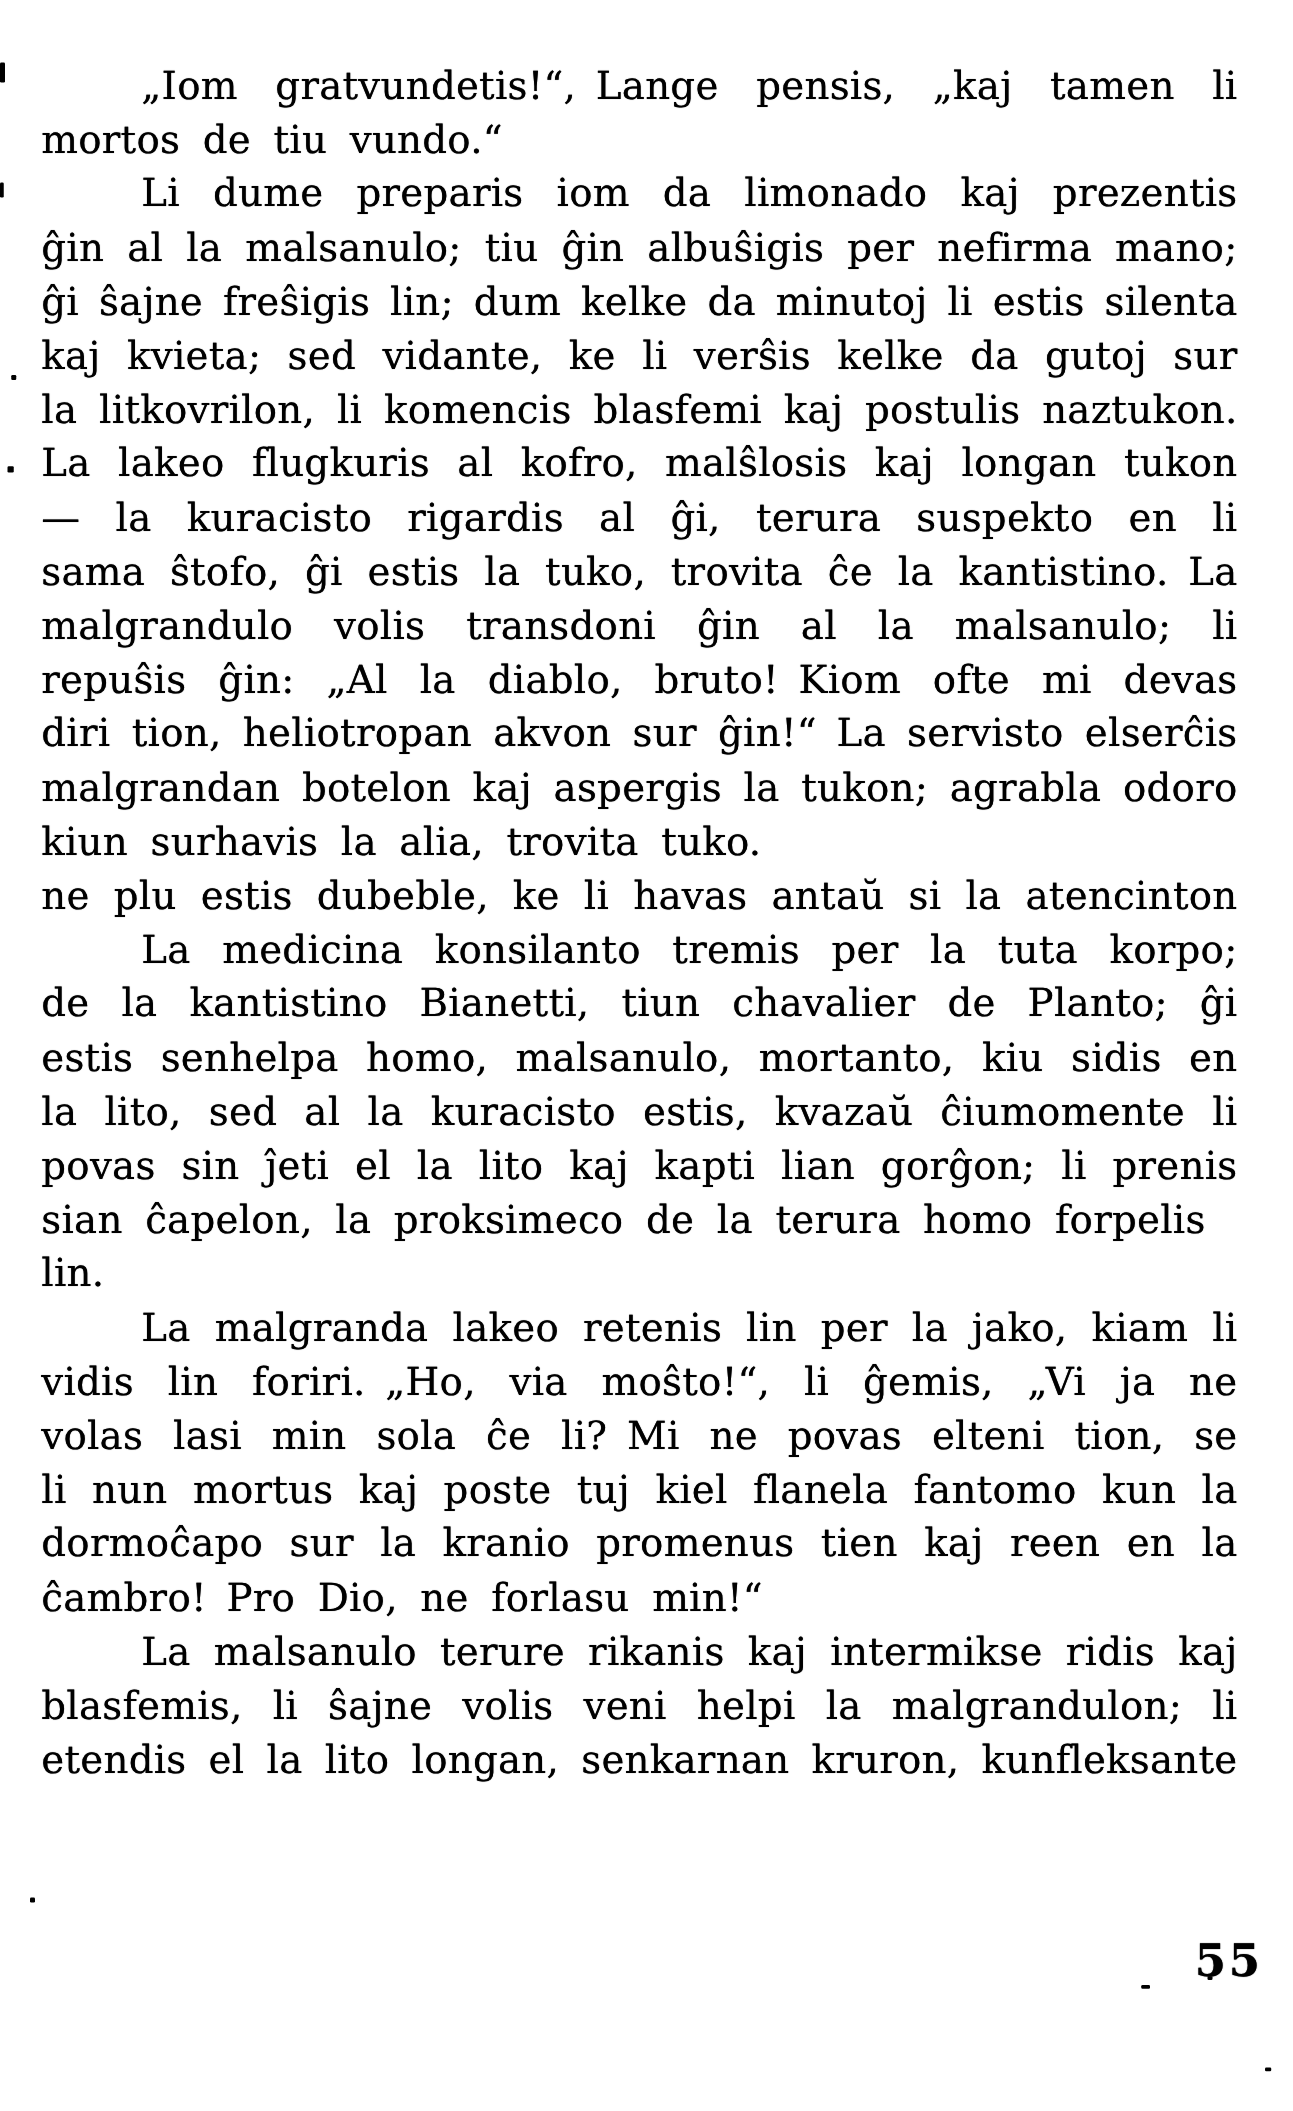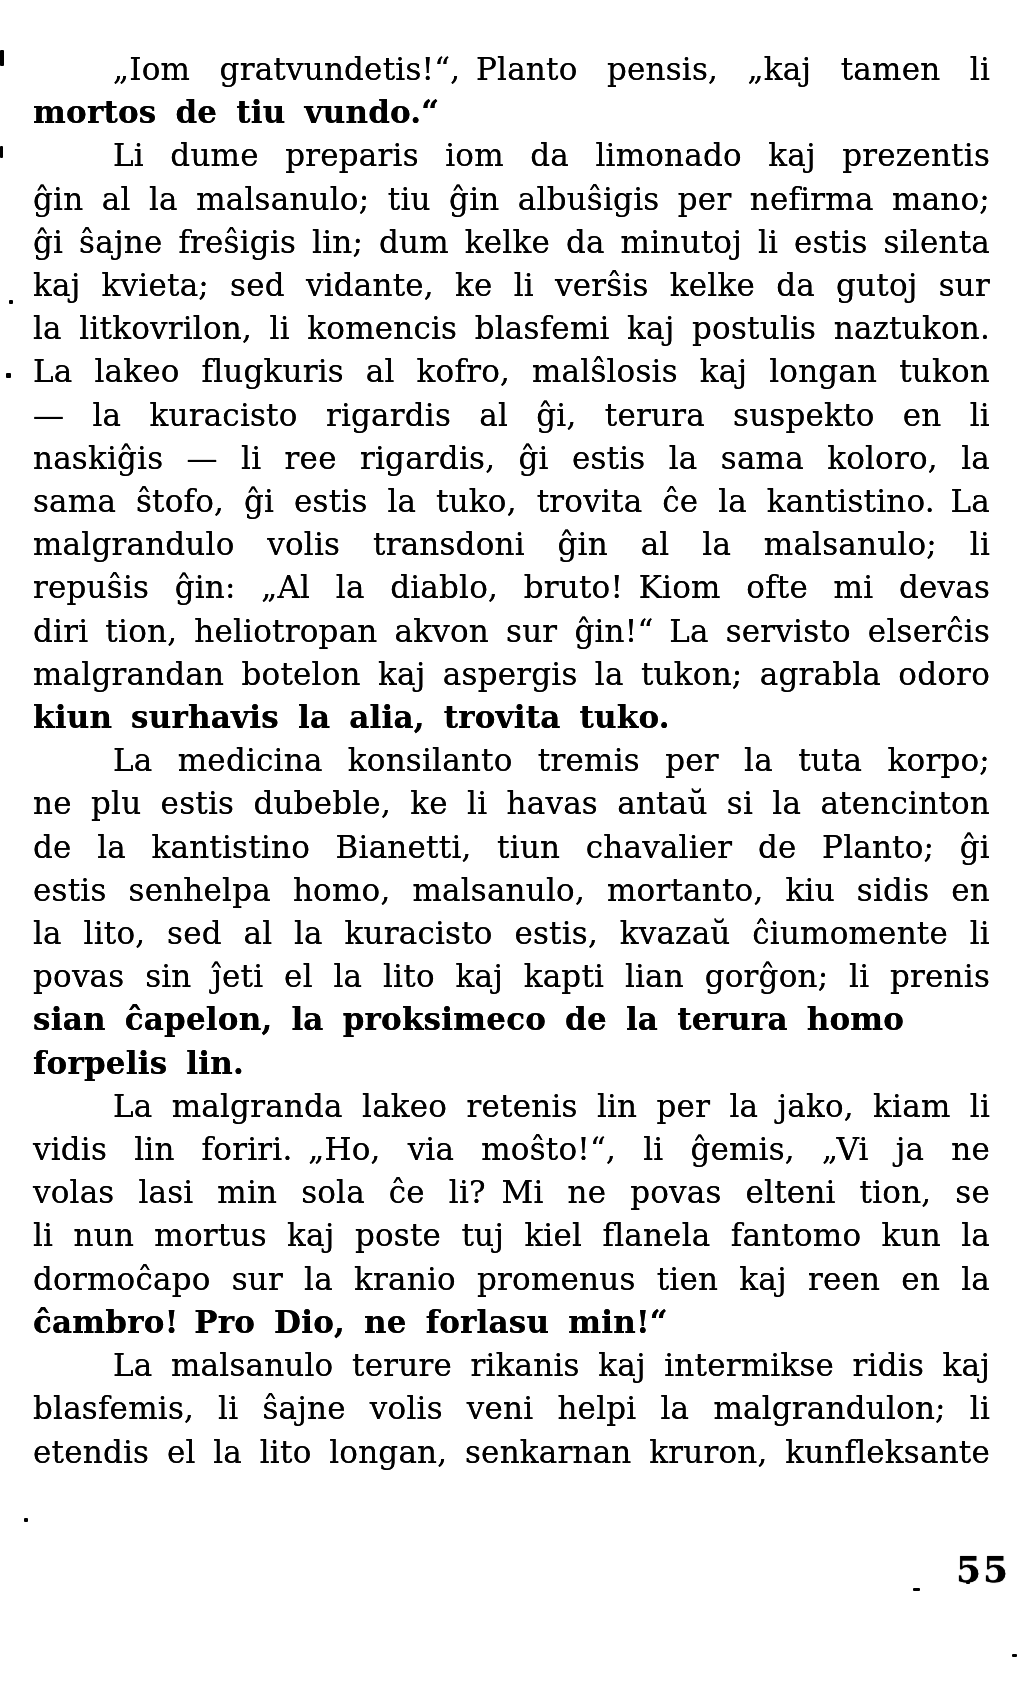--- a/index.html
+++ b/index.html
@@ -35,21 +35,20 @@
     letter-spacing: 0.2px;
     text-shadow: 0 0 0.6px rgba(0,0,0,0.85);
   }
   .line.indent {
     text-indent: 80px;
   }
   .line.para-end {
     text-align: left;
     text-align-last: left;
     word-spacing: 8px;
-    font-weight: bold;
   }
   .page-number {
     position: absolute;
     top: 1548px;
     right: 24px;
     font-size: 36px;
     font-weight: bold;
     letter-spacing: 2px;
     text-shadow: 0 0 0.8px rgba(0,0,0,0.9);
   }
@@ -66,38 +65,37 @@
   .a6 { left: 913px;  top: 1588px; width: 7px; height: 3px;  }
   .a7 { left: 966px;  top: 1581px; width: 4px; height: 3px;  }
   .a8 { left: 1012px; top: 1654px; width: 5px; height: 3px;  }
 </style>
 </head>
 <body>
 
 <div class="sheet">
 
   <div class="text-block" id="text-block">
-      <div class="line indent">„Iom gratvundetis!“, Planto pensis, „kaj tamen li</div>
+      <div class="line indent">„Iom gratvundetis!“, Lange pensis, „kaj tamen li</div>
       <div class="line para-end">mortos de tiu vundo.“</div>
       <div class="line indent">Li dume preparis iom da limonado kaj prezentis</div>
       <div class="line">ĝin al la malsanulo; tiu ĝin albuŝigis per nefirma mano;</div>
       <div class="line">ĝi ŝajne freŝigis lin; dum kelke da minutoj li estis silenta</div>
       <div class="line">kaj kvieta; sed vidante, ke li verŝis kelke da gutoj sur</div>
       <div class="line">la litkovrilon, li komencis blasfemi kaj postulis naztukon.</div>
       <div class="line">La lakeo flugkuris al kofro, malŝlosis kaj longan tukon</div>
       <div class="line">— la kuracisto rigardis al ĝi, terura suspekto en li</div>
-      <div class="line">naskiĝis — li ree rigardis, ĝi estis la sama koloro, la</div>
       <div class="line">sama ŝtofo, ĝi estis la tuko, trovita ĉe la kantistino. La</div>
       <div class="line">malgrandulo volis transdoni ĝin al la malsanulo; li</div>
       <div class="line">repuŝis ĝin: „Al la diablo, bruto! Kiom ofte mi devas</div>
       <div class="line">diri tion, heliotropan akvon sur ĝin!“ La servisto elserĉis</div>
       <div class="line">malgrandan botelon kaj aspergis la tukon; agrabla odoro</div>
       <div class="line para-end">kiun surhavis la alia, trovita tuko.</div>
+      <div class="line">ne plu estis dubeble, ke li havas antaŭ si la atencinton</div>
       <div class="line indent">La medicina konsilanto tremis per la tuta korpo;</div>
-      <div class="line">ne plu estis dubeble, ke li havas antaŭ si la atencinton</div>
       <div class="line">de la kantistino Bianetti, tiun chavalier de Planto; ĝi</div>
       <div class="line">estis senhelpa homo, malsanulo, mortanto, kiu sidis en</div>
       <div class="line">la lito, sed al la kuracisto estis, kvazaŭ ĉiumomente li</div>
       <div class="line">povas sin ĵeti el la lito kaj kapti lian gorĝon; li prenis</div>
       <div class="line para-end">sian ĉapelon, la proksimeco de la terura homo forpelis lin.</div>
       <div class="line indent">La malgranda lakeo retenis lin per la jako, kiam li</div>
       <div class="line">vidis lin foriri. „Ho, via moŝto!“, li ĝemis, „Vi ja ne</div>
       <div class="line">volas lasi min sola ĉe li? Mi ne povas elteni tion, se</div>
       <div class="line">li nun mortus kaj poste tuj kiel flanela fantomo kun la</div>
       <div class="line">dormoĉapo sur la kranio promenus tien kaj reen en la</div>

